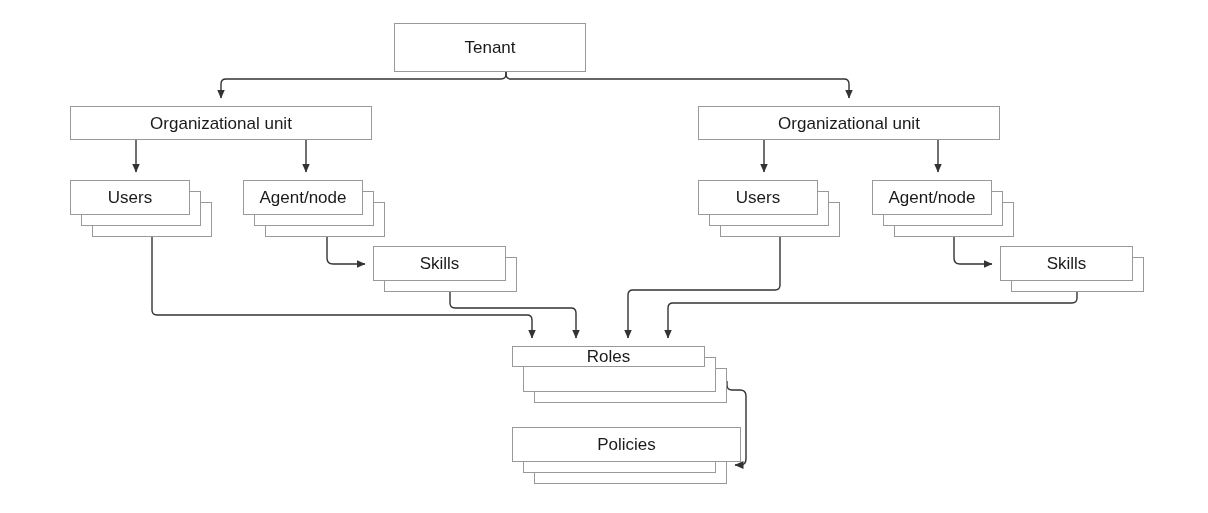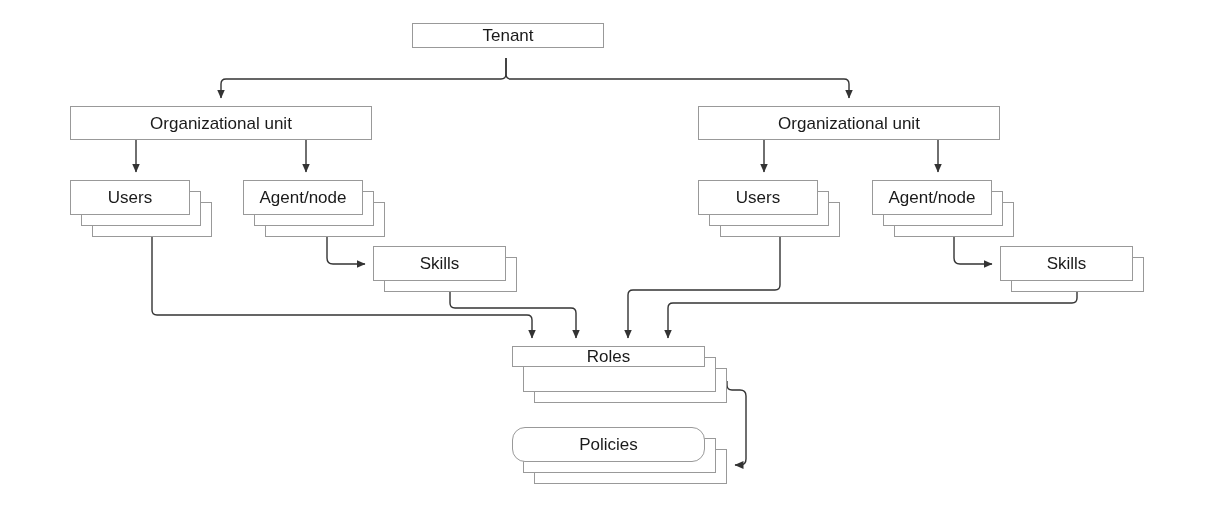--- a/index.html
+++ b/index.html
@@ -82,21 +82,21 @@
       <path d="M450,292 L450,303 Q450,308 455,308 L571,308 Q576,308 576,313 L576,338" marker-end="url(#arrowhead)"></path>
 
       <path d="M780,202 L780,285 Q780,290 775,290 L633,290 Q628,290 628,295 L628,338" marker-end="url(#arrowhead)"></path>
 
       <path d="M1077,292 L1077,298 Q1077,303 1072,303 L673,303 Q668,303 668,308 L668,338" marker-end="url(#arrowhead)"></path>
 
       <path d="M727,381 L727,385 Q727,390 732,390 L740,390 Q746,390 746,396 L746,459 Q746,465 740,465 L735,465" marker-end="url(#arrowhead)"></path>
     </g>
   </svg>
 
-  <div class="node-box" style="left:412px; top:23px; width:192px; height:25px;">
+  <div class="node-box" style="left:394px; top:23px; width:192px; height:49px;">
     <span class="node-label">Tenant</span>
   </div>
 
   <div class="node-box" style="left:70px; top:106px; width:302px; height:34px;">
     <span class="node-label">Organizational unit</span>
   </div>
 
   <div class="node-box" style="left:698px; top:106px; width:302px; height:34px;">
     <span class="node-label">Organizational unit</span>
   </div>
@@ -136,17 +136,17 @@
   </div>
 
   <div class="node-shadow" style="left:534px; top:368px; width:193px; height:35px;"></div>
   <div class="node-shadow" style="left:523px; top:357px; width:193px; height:35px; z-index:3;"></div>
   <div class="node-box" style="left:512px; top:346px; width:193px; height:21px;">
     <span class="node-label">Roles</span>
   </div>
 
   <div class="node-shadow" style="left:534px; top:449px; width:193px; height:35px;"></div>
   <div class="node-shadow" style="left:523px; top:438px; width:193px; height:35px; z-index:3;"></div>
-  <div class="node-box" style="left:512px; top:427px; width:193px; height:35px;border-radius:13px;">
+  <div class="node-box" style="left:512px; top:427px; width:229px; height:35px;">
     <span class="node-label">Policies</span>
   </div>
 
 </div>
 
 </body></html>

